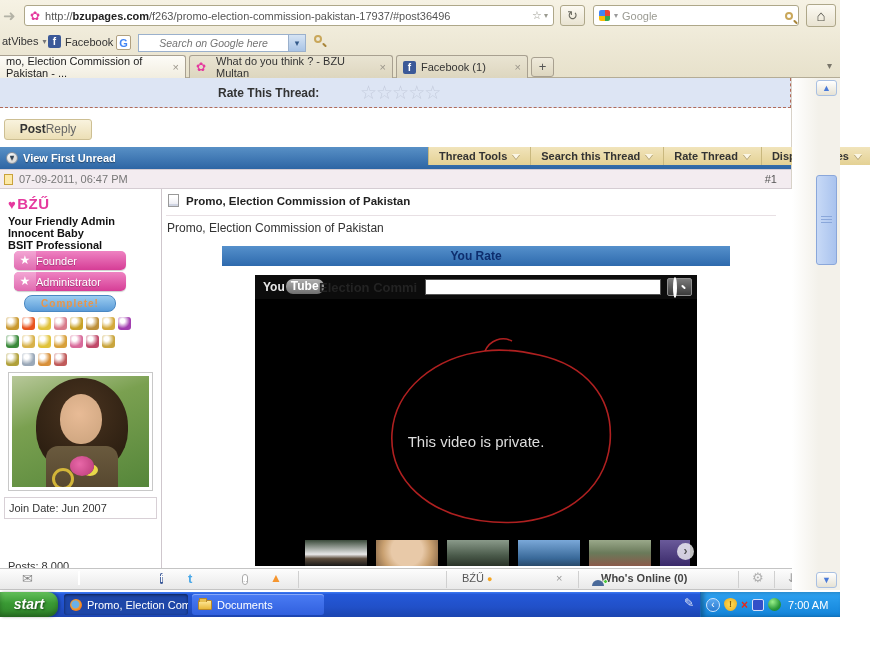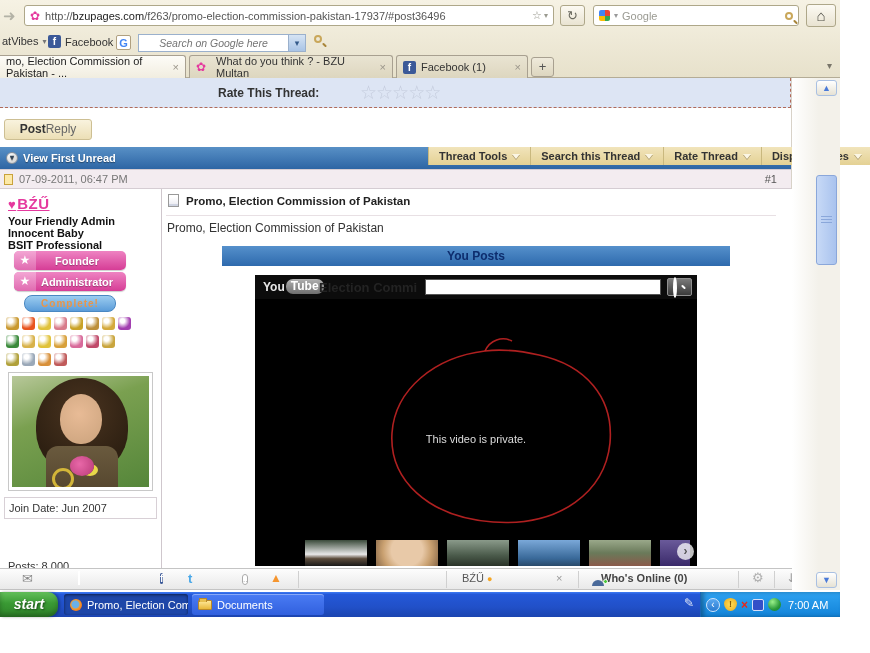--- a/index.html
+++ b/index.html
@@ -8,21 +8,21 @@
             font-family:"Liberation Sans", sans-serif; overflow:hidden; }
 
   
   .chrome { position:absolute; left:0; top:0; width:840px; height:78px;
             background:linear-gradient(#f6f2e4,#e7e1cb); border-bottom:1px solid #b4ac96; }
   .nav-fwd { position:absolute; left:3px; top:7px; color:#b3b2a6; font-size:15px; }
   .urlbar { position:absolute; left:24px; top:5px; width:530px; height:21px; background:#fff;
             border:1px solid #aea789; border-radius:3px; display:flex; align-items:center;
             padding:0 5px; font-size:11px; color:#555; }
   .favicon { color:#e5399e; font-size:12px; margin-right:5px; }
-  .url-host { font-weight:normal; color:#222; }
+  .url-host { font-weight:bold; color:#222; }
   .urlbar .right { margin-left:auto; display:flex; align-items:center; gap:2px; color:#9a9a90; }
   .btn-chrome { position:absolute; border:1px solid #aea789; border-radius:3px;
                 background:linear-gradient(#fcfaf3,#e9e3d1); text-align:center; color:#6b6a60; }
   .reload-btn { left:560px; top:5px; width:25px; height:21px; font-size:13px; line-height:19px; }
   .gsearch { position:absolute; left:593px; top:5px; width:206px; height:21px; background:#fff;
              border:1px solid #aea789; border-radius:3px; display:flex; align-items:center;
              padding:0 5px; gap:4px; font-size:11px; color:#9a9a92; }
   .glogo { width:11px; height:11px; display:grid; grid-template-columns:1fr 1fr; border-radius:2px; overflow:hidden; }
   .glogo i { display:block; }
   .glogo i:nth-child(1){background:#4285f4}.glogo i:nth-child(2){background:#ea4335}
@@ -85,29 +85,29 @@
          filter:drop-shadow(0 1px 0 #a8976a); margin-top:4px; }
 
   .daterow { position:absolute; left:0; top:91px; width:791px; height:20px; background:#f3ecf0;
              border-top:1px solid #d5cdd3; border-bottom:1px solid #d5cdd3; font-size:11px; color:#777;
              display:flex; align-items:center; padding-left:4px; gap:6px; }
   .page-ico { width:9px; height:11px; background:#fde9a8; border:1px solid #c9a23a; }
   .postnum { position:absolute; right:14px; color:#555; }
 
   .sidebar { position:absolute; left:0; top:111px; width:162px; height:379px; background:#fff;
              border-right:1px solid #cfc7cd; }
-  .uname { position:absolute; left:8px; top:6px; color:#e5399e; font-weight:bold; font-size:15px; letter-spacing:.5px;text-decoration:underline; }
+  .uname { position:absolute; left:8px; top:6px; color:#e5399e; font-weight:bold; font-size:15px; letter-spacing:.5px; }
   .uname .heart { font-size:13px; margin-right:1px; }
   .utitles { position:absolute; left:8px; top:26px; font-size:11px; font-weight:bold; color:#111; line-height:12px; }
   .badge { position:absolute; left:14px; width:112px; height:19px; border-radius:5px;
            background:linear-gradient(#ee83c2,#d63d96); display:flex; align-items:center; overflow:hidden;
            box-shadow:0 1px 1px rgba(0,0,0,.2); }
   .badge .bstar { width:22px; height:19px; background:linear-gradient(#f3a6d4,#e06ab0); color:#fff;
                   text-align:center; font-size:12px; line-height:19px; }
-  .badge .blabel { flex:1; text-align:center; color:#fff; font-size:11px; font-weight:bold;
+  .badge .blabel { flex:1; text-align:left; color:#fff; font-size:11px; font-weight:normal;
                    text-shadow:0 1px 1px rgba(0,0,0,.3); padding-right:8px; }
   .complete { position:absolute; left:24px; top:106px; width:92px; height:17px; border-radius:8px;
               background:linear-gradient(#9ccdf0,#5b9cd9); border:1px solid #4a88c2; color:#e8954a;
               font-weight:bold; font-size:10px; text-align:center; line-height:15px; letter-spacing:1px; }
   .awards-row { position:absolute; left:6px; width:152px; height:17px; }
   .award { display:inline-block; width:13px; height:13px; border-radius:3px; margin-right:3px; vertical-align:top; }
   .avatar-box { position:absolute; left:8px; top:183px; width:145px; height:119px; border:1px solid #c8c8c8;
                 background:#fff; padding:3px; }
   .avatar-art { position:relative; width:137px; height:111px; overflow:hidden;
                 background:linear-gradient(160deg,#b8c89a 0%,#7aa050 35%,#55863a 100%); }
@@ -145,21 +145,21 @@
   .yt-tube { background:linear-gradient(#b0b0b0,#6f6f6f); color:#fff; font-weight:bold; border-radius:7px;
              padding:0 5px; margin-left:1px; line-height:15px; }
   .ghost { position:absolute; left:64px; top:5px; color:#232323; font-weight:bold; font-size:13px; white-space:nowrap; }
   .p-search { position:absolute; left:170px; top:4px; width:236px; height:16px; background:#fff;
               border:1px solid #555; }
   .p-search input { width:100%; height:100%; border:none; outline:none; background:transparent; }
   .p-btn { position:absolute; left:412px; top:3px; width:25px; height:18px;
            background:linear-gradient(#7a7a7a,#3a3a3a); border:1px solid #909090; border-radius:2px; }
   .p-btn .mag { border-color:#fff; margin:3px 0 0 5px; }
   .p-btn .mag::after { background:#fff; }
-  .p-msg { position:absolute; left:0; right:0; top:158px; text-align:center; color:#ddd; font-size:11px; }
+  .p-msg { position:absolute; left:0; right:0; top:158px; text-align:center; color:#ddd; font-size:15px; }
   .red-circle { position:absolute; left:118px; top:58px; }
   .p-thumbs { position:absolute; left:0; top:264px; width:442px; height:27px; background:#000;
               display:flex; gap:9px; padding-left:50px; overflow:hidden; align-items:flex-end; }
   .thumb { width:62px; height:26px; flex:0 0 auto; }
   .thumb.partial { width:30px; }
   .next-arrow { position:absolute; right:3px; top:268px; width:17px; height:17px; border-radius:50%;
                 background:rgba(255,255,255,.75); color:#555; font-size:12px; text-align:center;
                 line-height:16px; font-weight:bold; }
 
   
@@ -396,21 +396,21 @@
 
       <div class="post">
         <div class="ptitle">
           <span class="doc-ico"></span>
           <span>Promo, Election Commission of Pakistan</span>
         </div>
         <div class="pdivider"></div>
         <div class="pbody">Promo, Election Commission of Pakistan</div>
 
         <div class="yt">
-          <div class="yt-head">You Posts</div>
+          <div class="yt-head">You Rate</div>
           <div class="yt-body">
             <div class="player">
               <div class="p-head">
                 <span class="yt-logo">
                   <span class="yt-you">You</span>
                   <span class="yt-tube">Tube</span>
                 </span>
                 <span class="ghost">Election Commi</span>
                 <span class="p-search">
                   <input style="">

